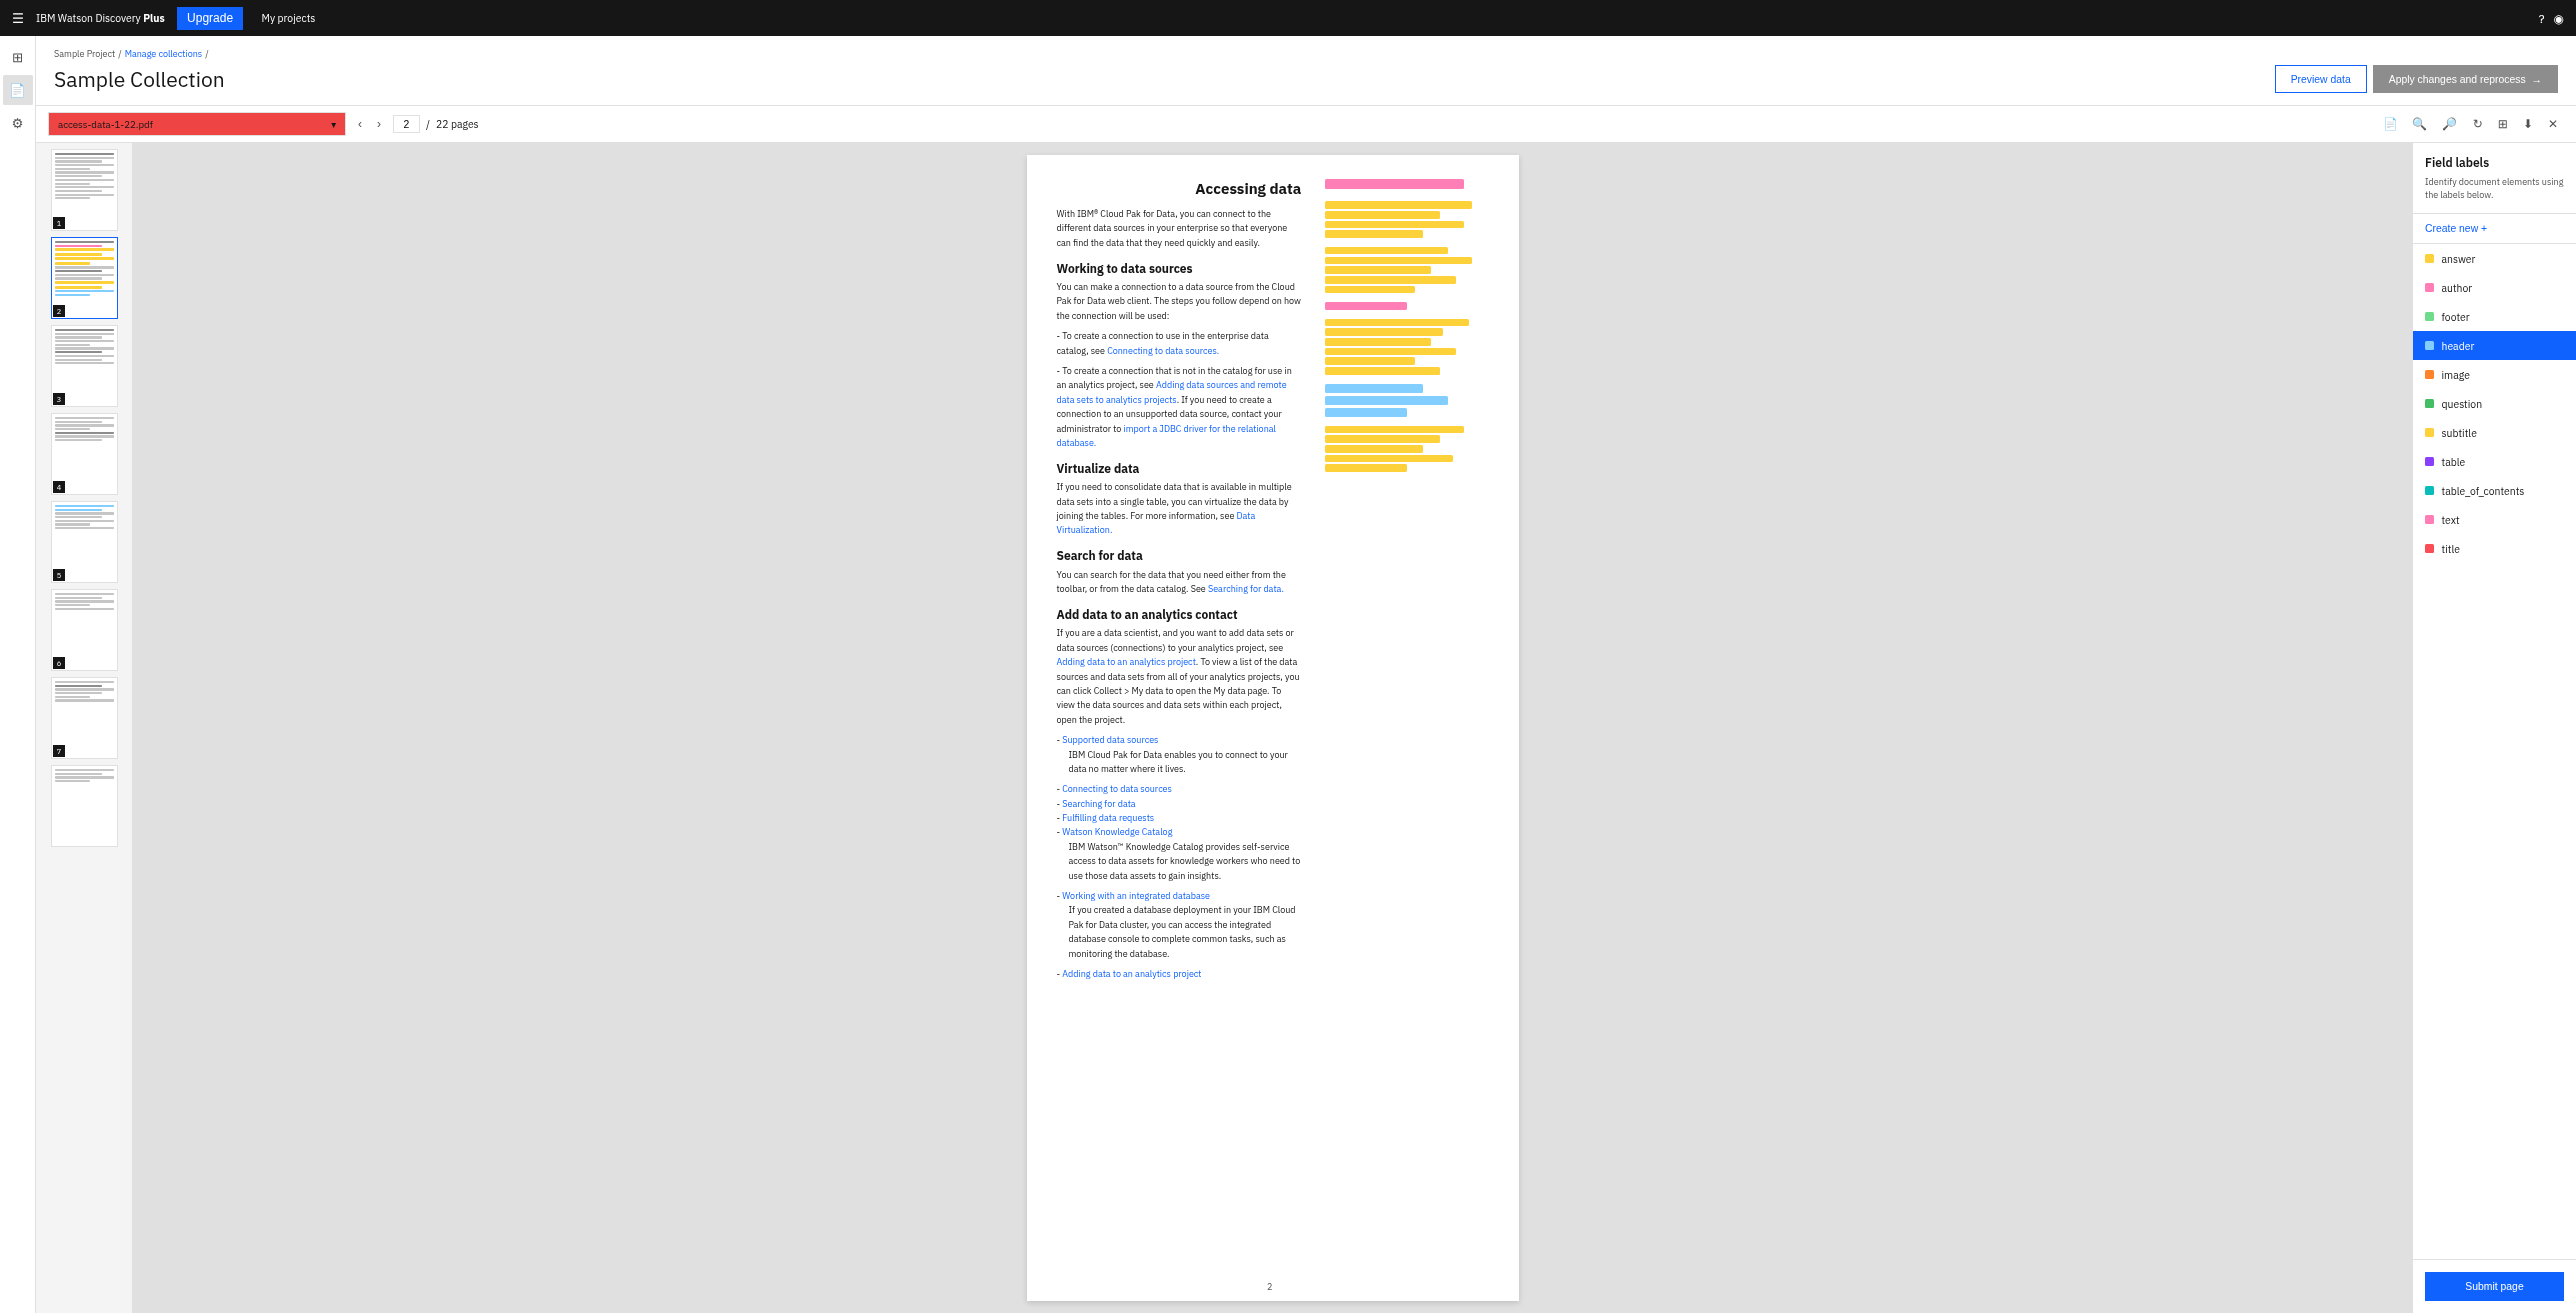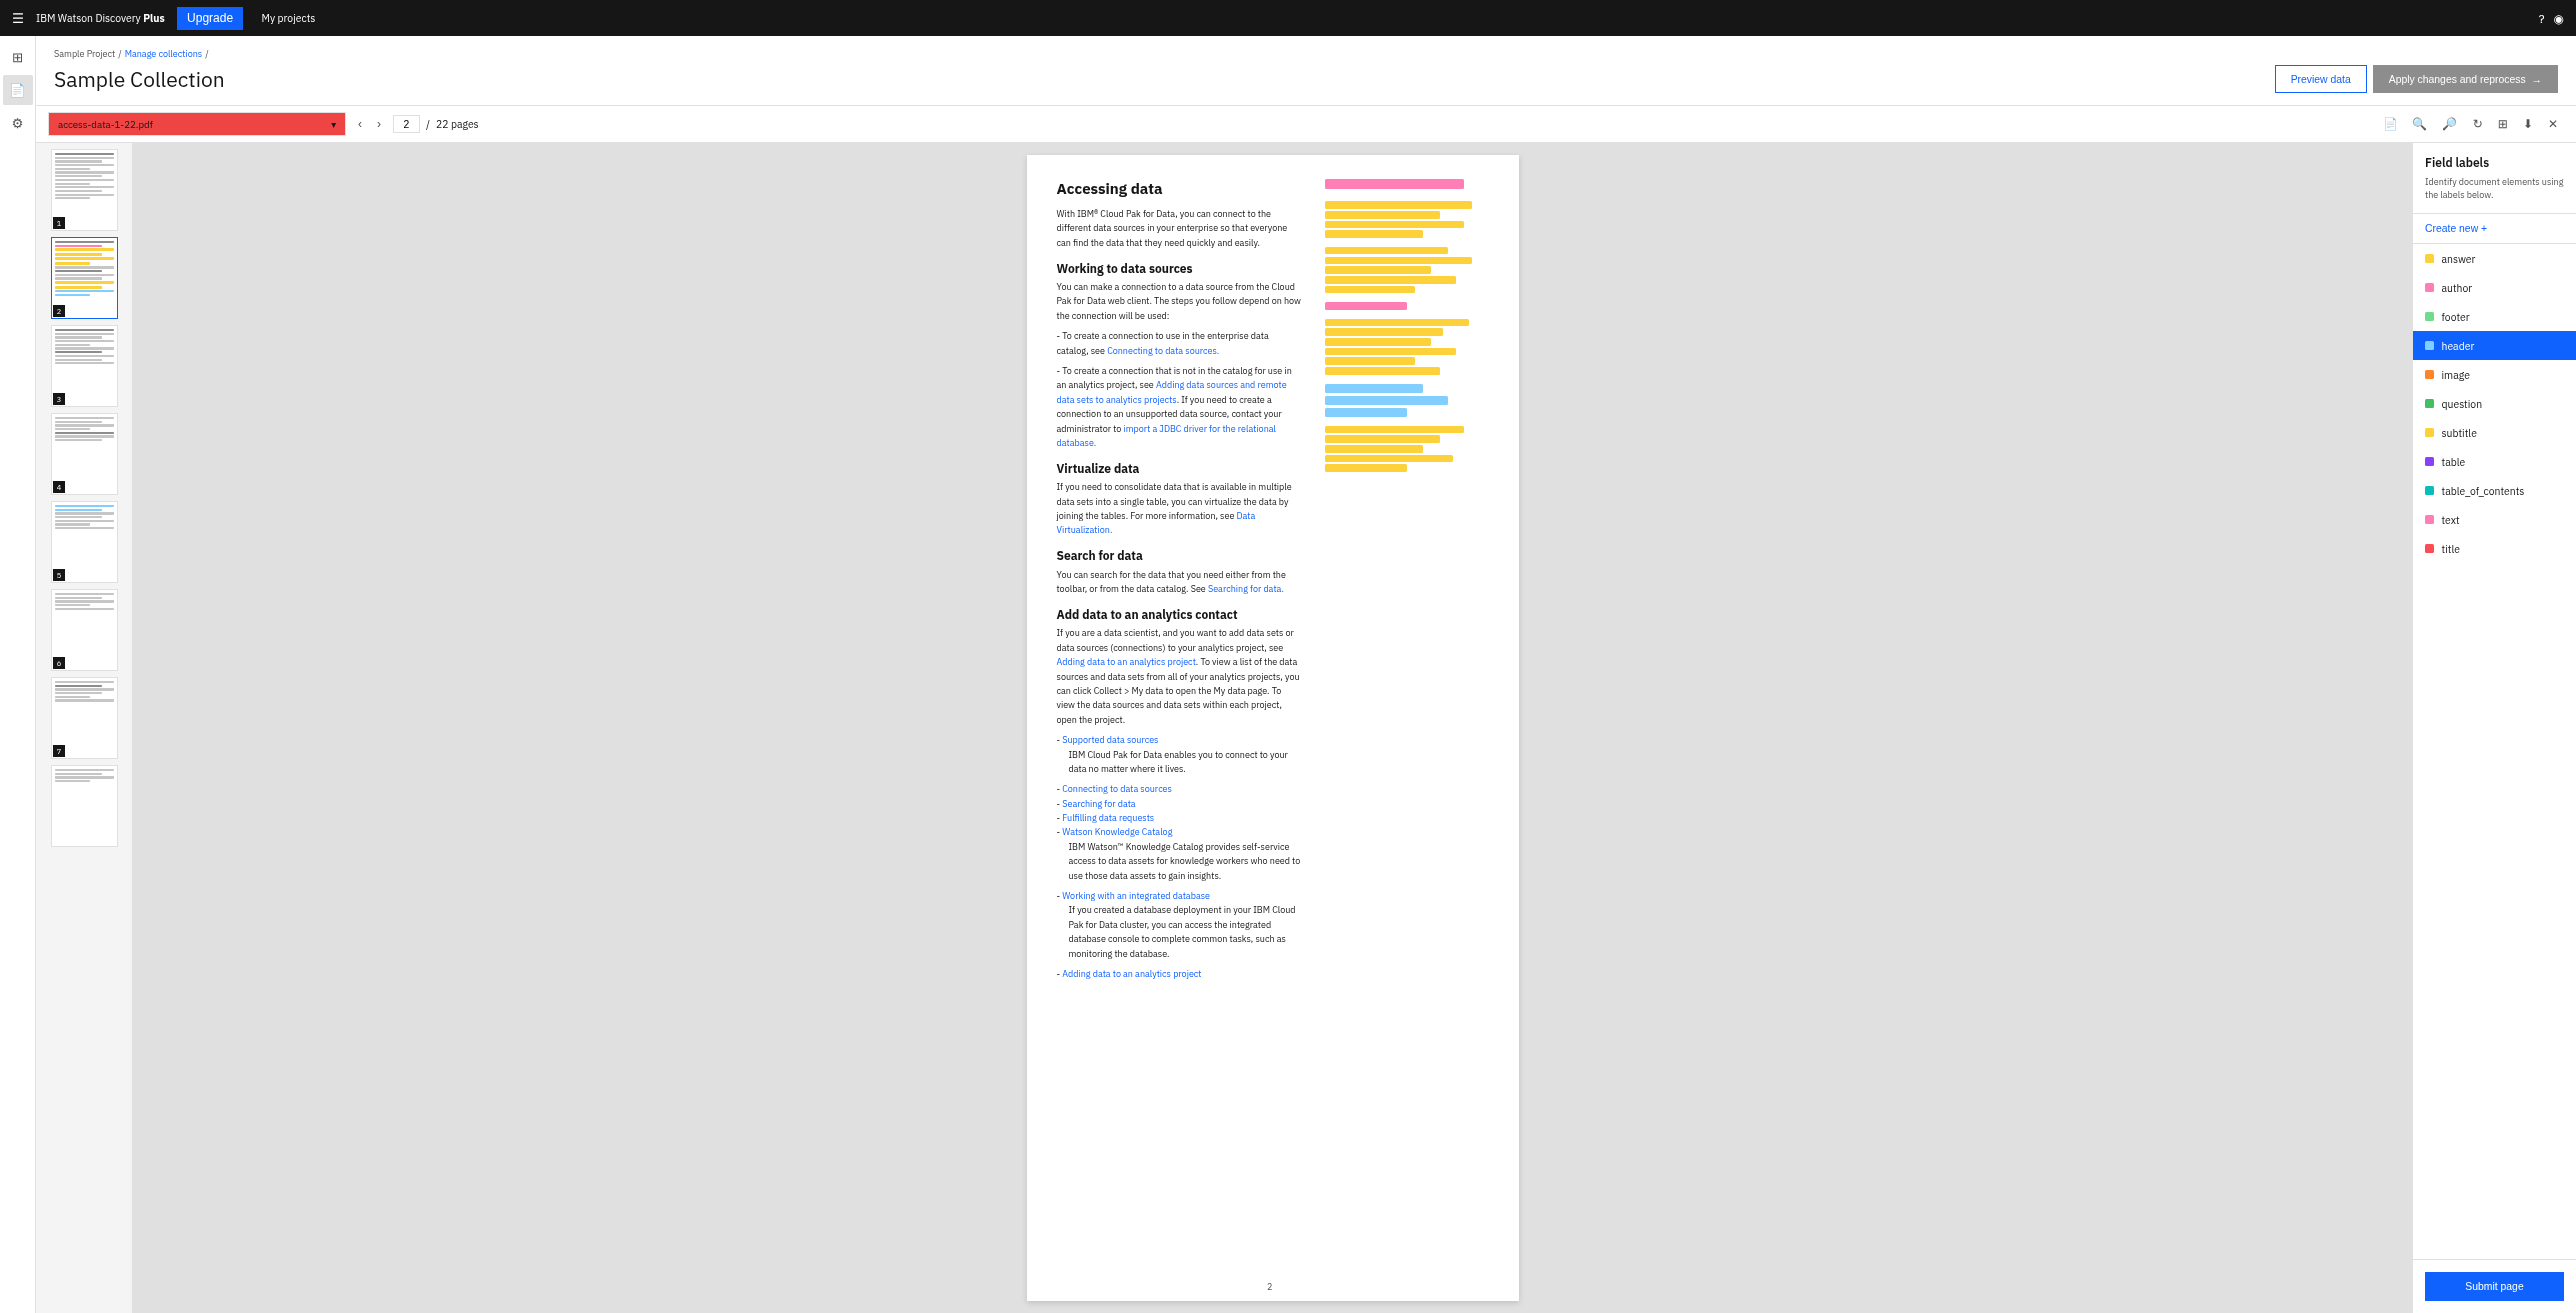--- a/index.html
+++ b/index.html
@@ -259,21 +259,21 @@
       right: 50%;
       font-size: 9px;
       color: #525252;
     }
 
     
     .doc-content { display: flex; gap: 24px; }
     .doc-text-col { flex: 1.2; }
     .doc-visual-col { flex: 0.8; }
 
-    .doc-h1 { font-size: 15px; font-weight: 700; margin-bottom: 9px; color: #161616; }
+    .doc-h1 { font-size: 15px; font-weight: 700; margin-bottom: 9px; color: #161616; text-align: right; }
     .doc-h2 { font-size: 12px; font-weight: 700; margin: 10.4px 0 4.5px 0; color: #161616; }
     .doc-p { font-size: 9px; line-height: 1.6; color: #161616; margin-bottom: 6px; }
     .doc-link { color: #0f62fe; text-decoration: none; }
     .doc-list-item { font-size: 9px; line-height: 1.6; color: #161616; margin-left: 0; }
     .doc-list-item a { color: #0f62fe; text-decoration: none; }
 
     
     .annotation-bar {
       height: 9px;
       border-radius: 1.5px;

